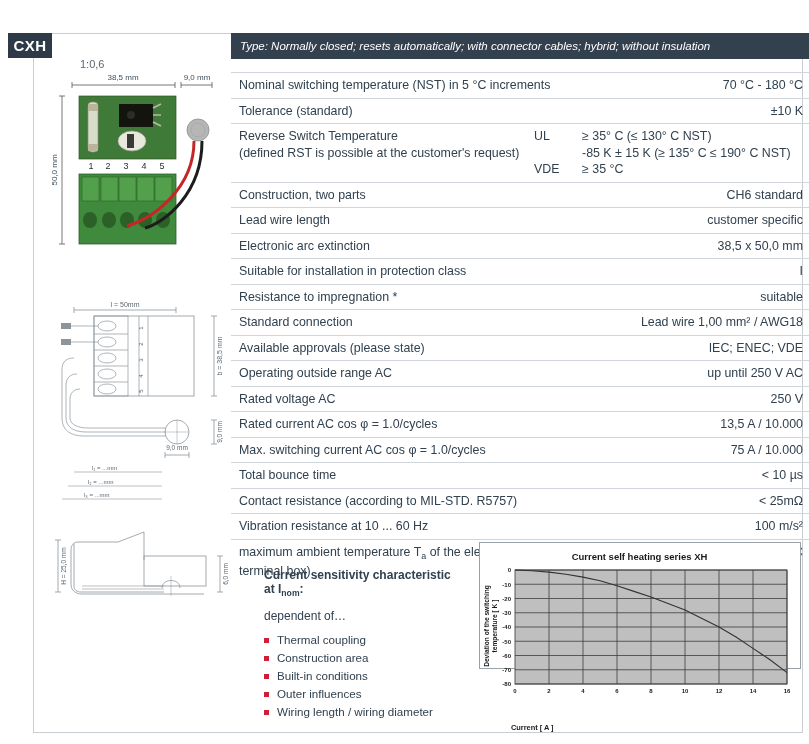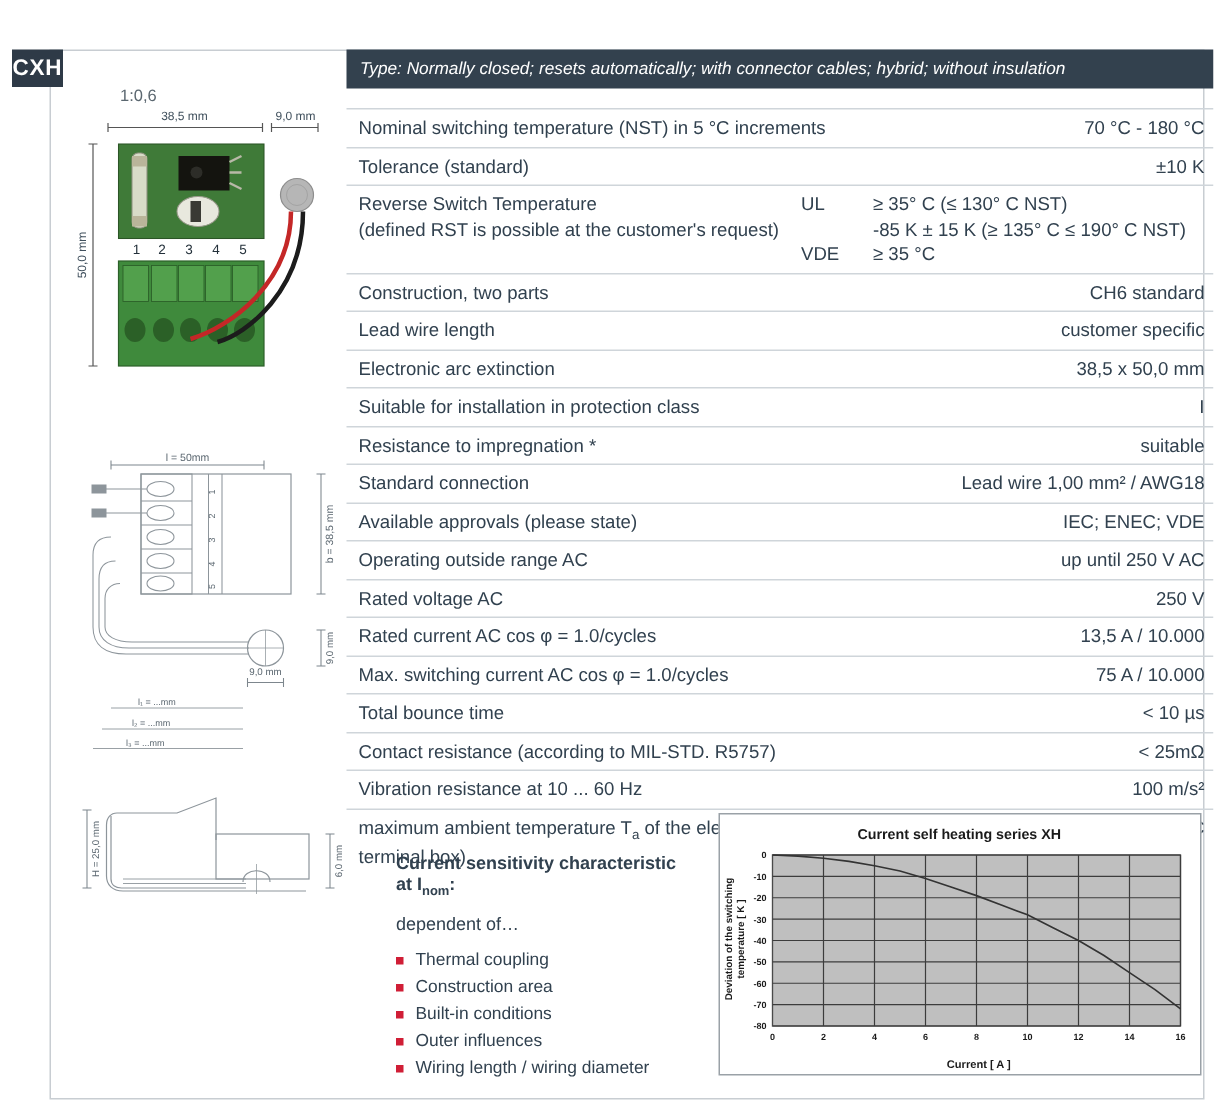--- a/index.html
+++ b/index.html
@@ -15,21 +15,21 @@
     position: absolute;
     left: 33px; top: 33px;
     width: 770px; height: 700px;
     border: 1px solid #c8cdd2;
     border-left: 1px solid #c8cdd2;
   }
   
   .badge {
     position: absolute;
     left: 8px; top: 33px;
-    width: 34px; height: 25px;
+    width: 44px; height: 25px;
     background: #2e3a47;
     color: #ffffff;
     font-size: 15px; font-weight: bold;
     letter-spacing: .5px;
     display: flex; align-items: center; justify-content: center;
     z-index: 6;
   }
   .type-banner {
     position: absolute;
     left: 231px; top: 33px;
@@ -95,21 +95,21 @@
     content: "";
     position: absolute;
     left: 0; top: 5px;
     width: 5px; height: 5px;
     background: #d01e36;
   }
   
   .chart-box {
     position: absolute;
     left: 479px; top: 542px;
-    width: 322px; height: 175px;
+    width: 322px; height: 127px;
     border: 1px solid #9aa1a7;
     background: #ffffff;
     padding: 5px 6px 4px 5px;
   }
   .chart-title {
     text-align: center;
     font-size: 9.5px;
     font-weight: bold;
     color: #1a1a1a;
     margin-top: 3px;
@@ -122,25 +122,25 @@
     width: 96px;
     transform: rotate(-90deg);
     transform-origin: 48px 48px;
     text-align: center;
     font-size: 6.6px;
     font-weight: bold;
     color: #1a1a1a;
     line-height: 1.25;
   }
   .xlabel {
-    text-align: center;
+    text-align: left;
     font-size: 7.4px;
     font-weight: bold;
     color: #1a1a1a;
-    margin-top: 1px;
+    margin-top: 19px;
     padding-left: 26px;
   }
 </style>
 </head>
 <body>
 
 <div class="page-frame"></div>
 
 <div class="badge">CXH</div>
 <div class="type-banner">Type: Normally closed; resets automatically; with connector cables; hybrid; without insulation</div>

